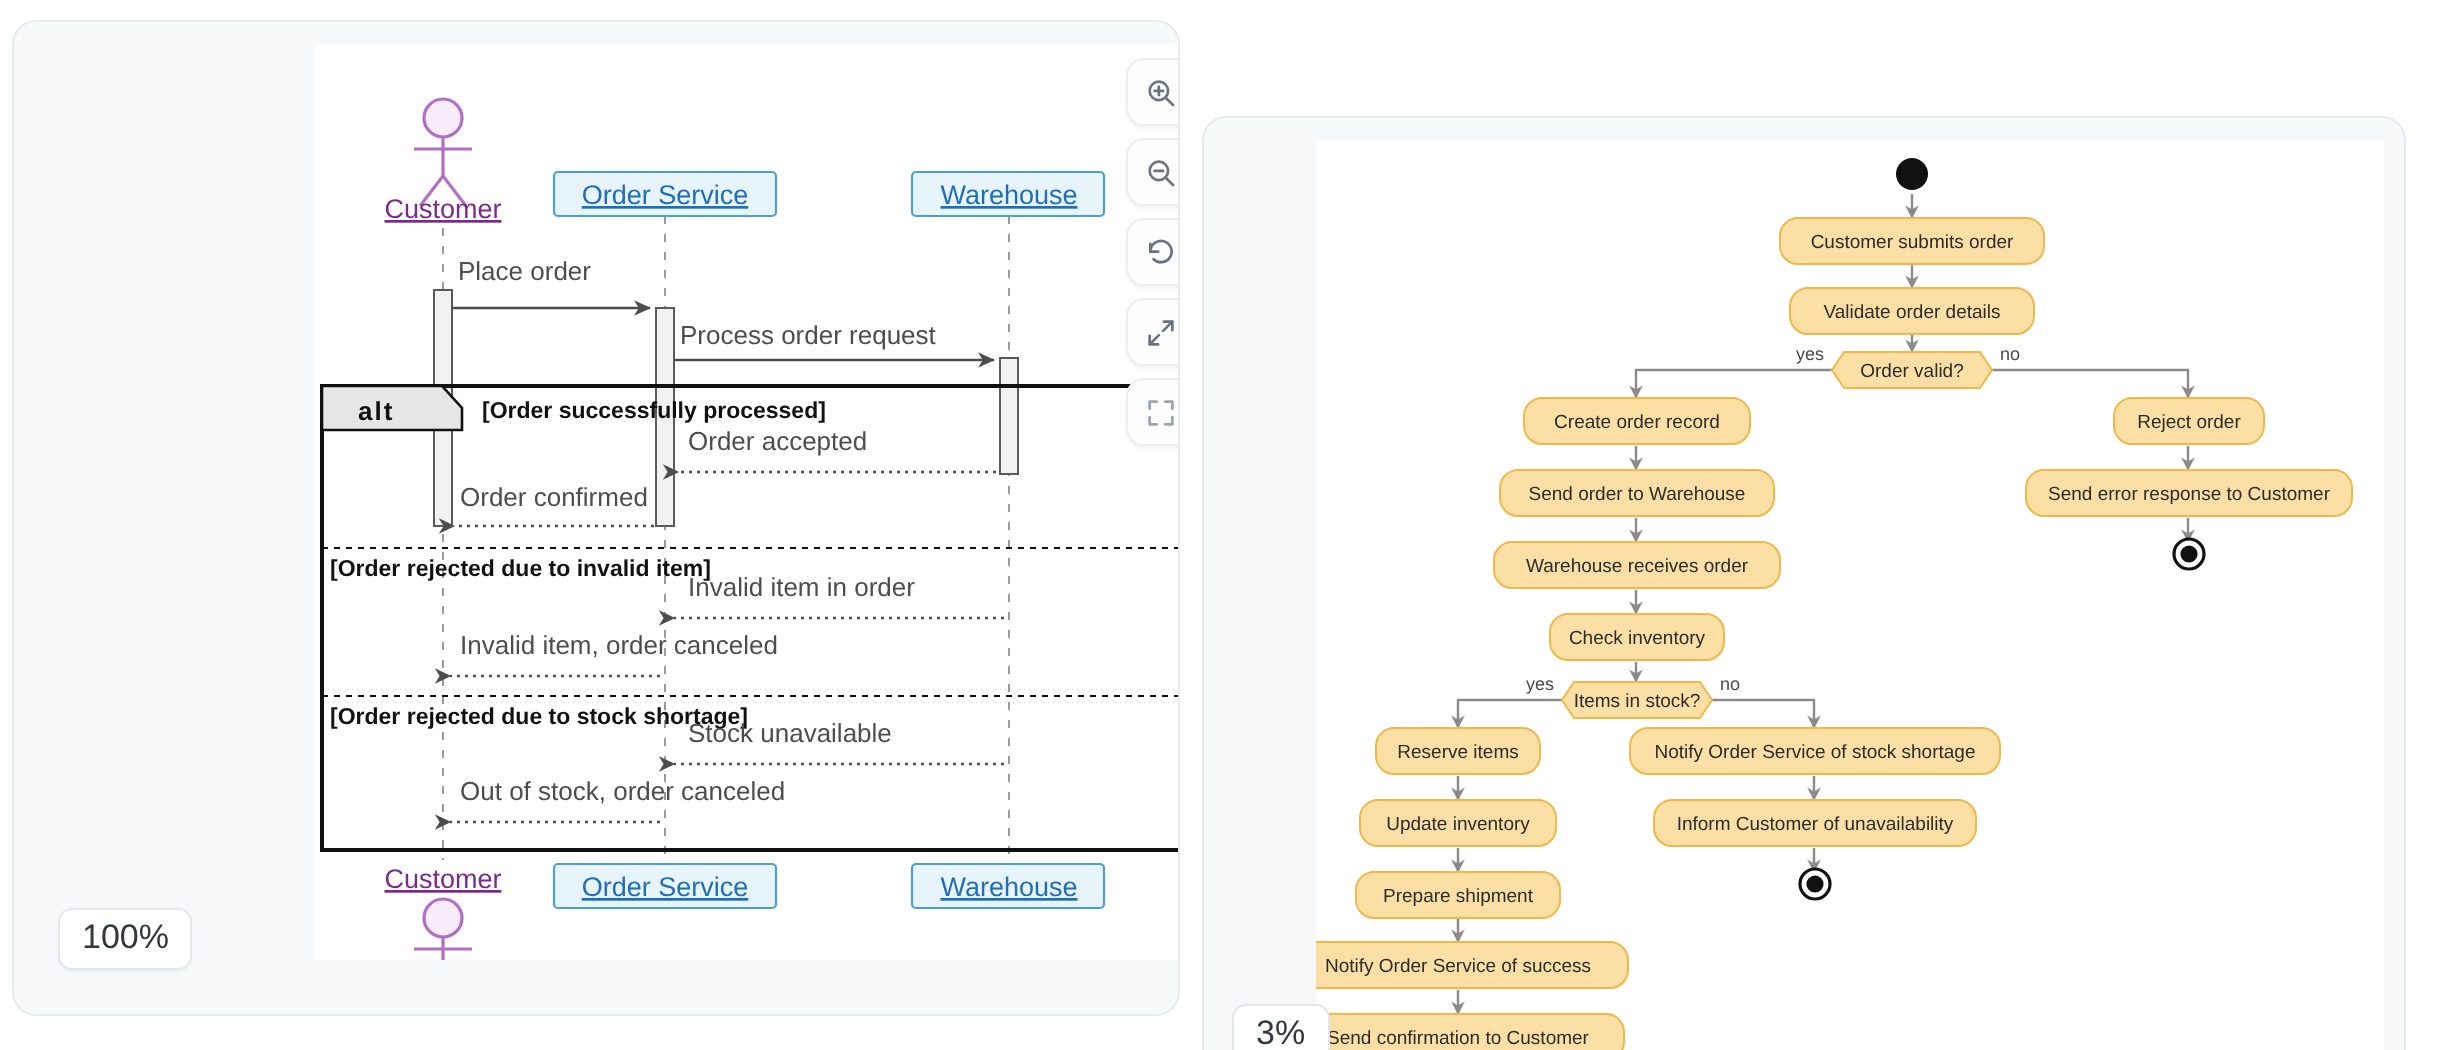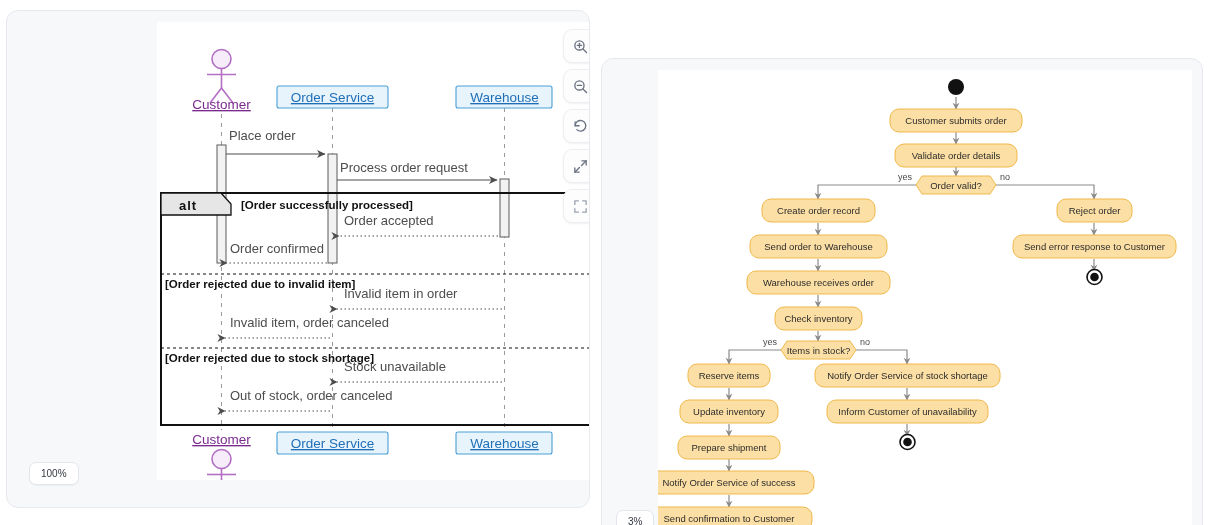--- a/index.html
+++ b/index.html
@@ -66,21 +66,21 @@
   .tool-btn svg { display: block; }
 
   
   .zoom-badge {
     position: absolute;
     bottom: 22px;
     background: #ffffff;
     border: 1px solid #e4e6ed;
     border-radius: 7px;
     padding: 5px 11px;
-    font-size: 10px;
+    font-size: 17px;
     color: #33373f;
     line-height: 1.1;
     z-index: 40;
     box-shadow: 0 1px 1px rgba(16,24,40,0.04);
   }
   #zoom-badge-sequence { left: 22px; }
   #zoom-badge-activity { left: 14px; }
 
   
   .diagram-svg { display: block; }

